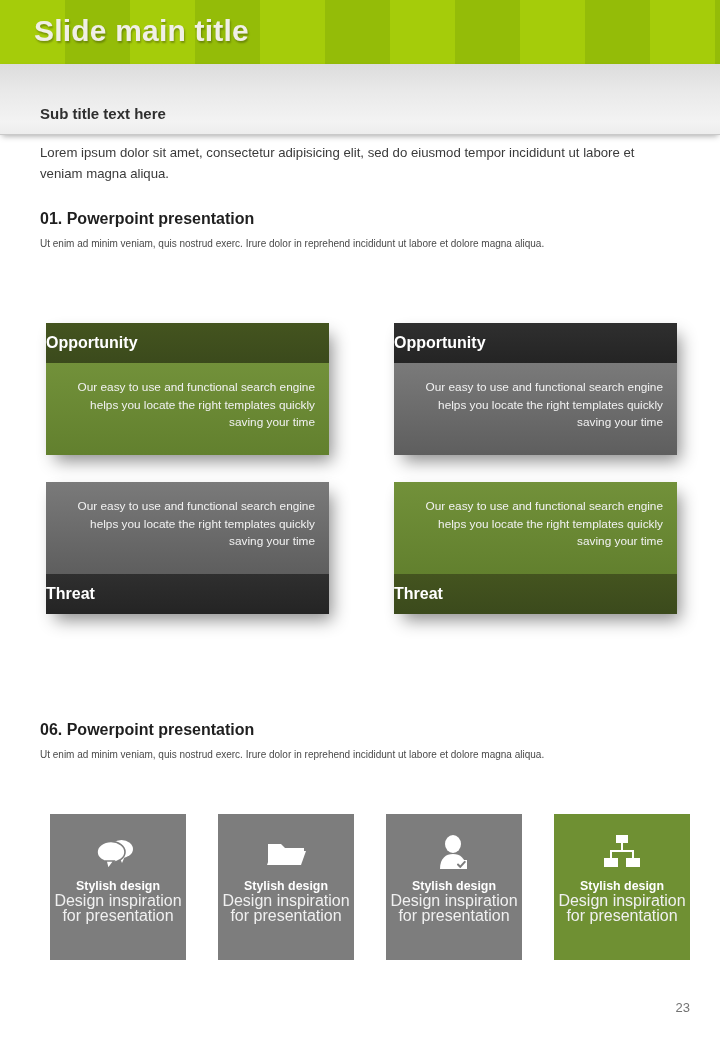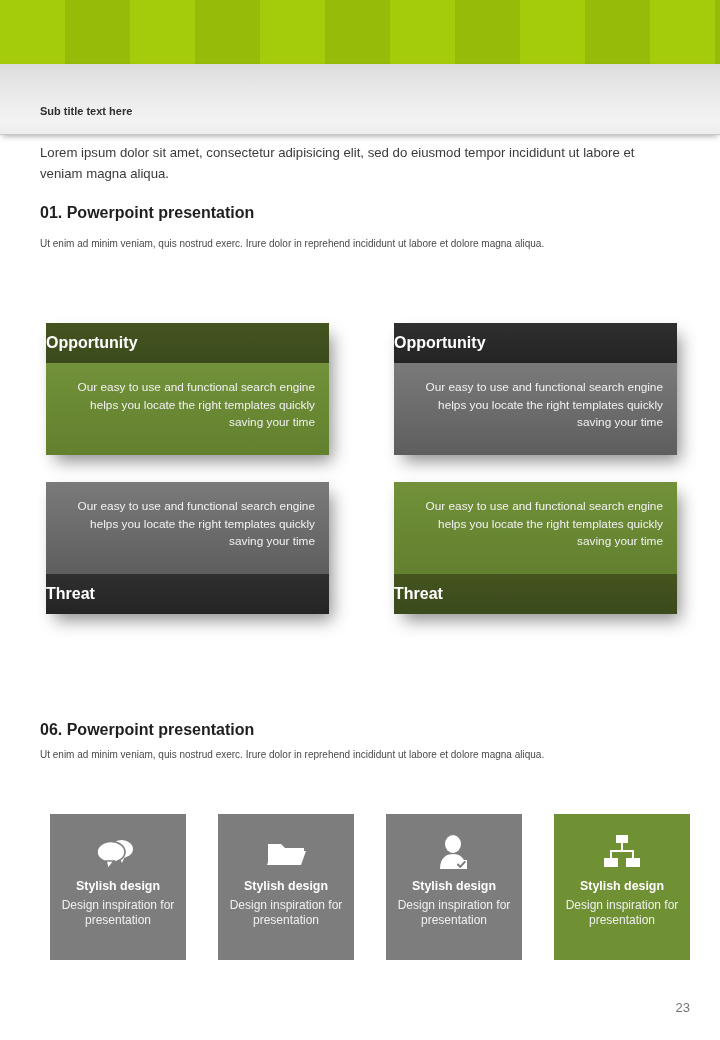--- a/index.html
+++ b/index.html
@@ -33,39 +33,39 @@
 
   
   .subband{
     position:absolute;left:0;top:64px;width:720px;height:70px;
     background:linear-gradient(to bottom,#dcdcdc 0%,#e9e9e9 38%,#f3f3f3 82%,#ededed 100%);
     border-bottom:1px solid #c9c9c9;
     box-shadow:0 3px 6px -2px rgba(0,0,0,.35);
   }
   .subband .subtitle{
     position:absolute;left:40px;top:41px;
-    font-size:11px;font-weight:bold;color:#2f2f2f;
+    font-size:15px;font-weight:bold;color:#2f2f2f;
   }
 
   
   .intro{
     position:absolute;left:40px;top:142px;width:600px;
     font-size:13.2px;line-height:21px;color:#3a3a3a;
   }
 
   
   .sec-title{
     position:absolute;font-size:16px;font-weight:bold;color:#1f1f1f;
   }
   .sec-body{
     position:absolute;width:598px;
     font-size:10px;line-height:17px;color:#4a4a4a;
     text-align:justify;
   }
-  #sec1-title{left:40px;top:204px;}
+  #sec1-title{left:40px;top:210px;}
   #sec1-body {left:40px;top:235px;}
   #sec2-title{left:40px;top:721px;}
   #sec2-body {left:40px;top:746px;}
 
   
   .swot{
     position:absolute;left:0px;top:310px;width:720px;height:345px;
   }
   .sbox{
     position:absolute;width:283px;
@@ -126,38 +126,39 @@
     text-align:center;
     box-sizing:border-box;
   }
   .card.green{background:#6f9033;}
   .card .ico{height:56px;display:flex;align-items:flex-end;justify-content:center;padding-bottom:6px;}
   .card .ico svg{display:block;}
   .card .ct{
     font-size:12.4px;font-weight:bold;color:#ffffff;margin-top:3px;
   }
   .card .cs{
-    font-size:12px;line-height:15px;color:#f0f0f0;margin-top:5px;
+    font-size:16px;line-height:15px;color:#f0f0f0;
   }
   #card-1{left:50px;}
   #card-2{left:218px;}
   #card-3{left:386px;}
   #card-4{left:554px;}
 
   
   .pagenum{
     position:absolute;right:30px;top:1000px;
     font-size:13px;color:#737373;
   }
 </style>
 </head>
 <body>
 
 <div class="header">
   <div class="stripes"></div>
+  <div class="title">Slide main title</div>
 </div>
 
 <div class="subband">
   <div class="subtitle">Sub title text here</div>
 </div>
 
 <div class="intro">Lorem ipsum dolor sit amet, consectetur adipisicing elit, sed do eiusmod tempor incididunt ut labore et veniam magna aliqua.</div>
 
 <div class="sec-title" id="sec1-title">01. Powerpoint presentation</div>
 <div class="sec-body" id="sec1-body">Ut enim ad minim veniam, quis nostrud exerc. Irure dolor in reprehend incididunt ut labore et dolore magna aliqua.</div>

